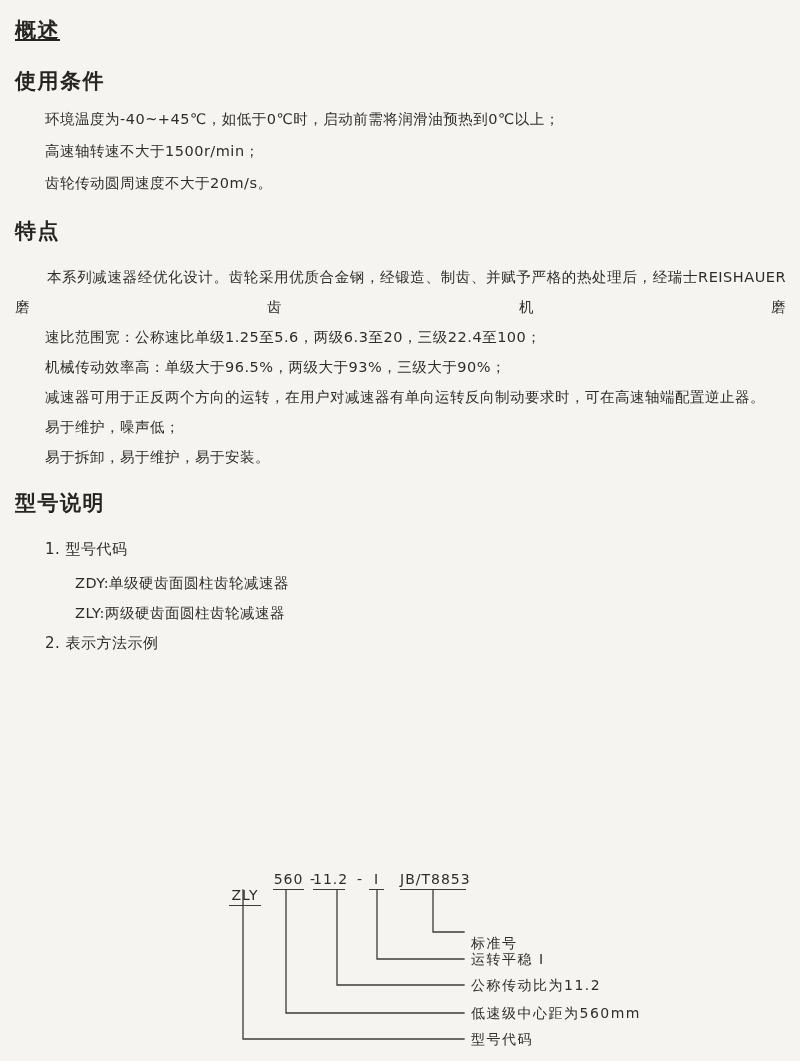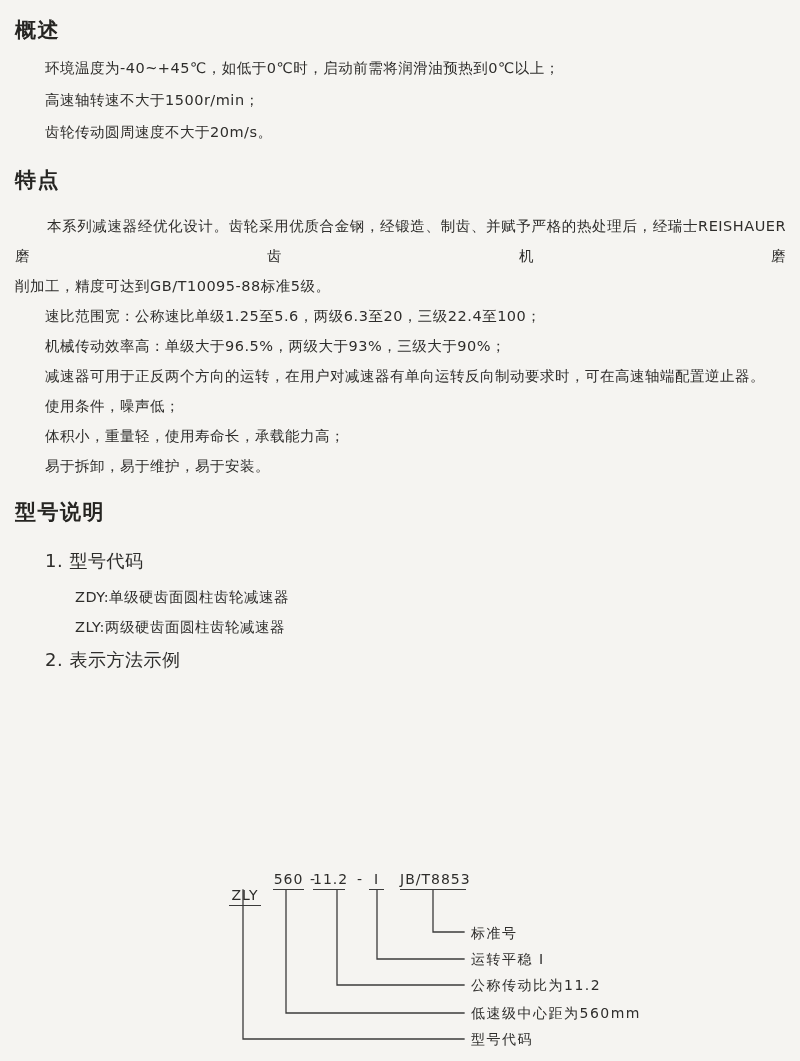--- a/index.html
+++ b/index.html
@@ -14,21 +14,21 @@
     overflow:hidden;
   }
   .content{padding:0 14px 0 15px;}
   .section-heading{
     font-size:21px;
     font-weight:700;
     letter-spacing:1.5px;
     margin:0;
     color:#262522;
   }
-  #overview-heading{padding-top:16px;}
+  #overview-heading{padding-top:16px;text-decoration:underline;}
   .para{
     margin-top:16px;
     font-size:14.5px;
     line-height:32px;
     letter-spacing:0.5px;
   }
   .para .line.indent{text-indent:2.2em;}
   .para .line.fill{text-align:justify;text-align-last:justify;}
   .features-para{line-height:30px;margin-top:17px;}
   .plain-list{
@@ -36,21 +36,21 @@
     font-size:14.5px;
     line-height:32px;
     letter-spacing:0.5px;
     padding-left:30px;
   }
   .feature-list{line-height:30px;margin-top:0;}
   #usage-heading{margin-top:23px;}
   #features-heading{margin-top:18px;}
   #model-heading{margin-top:17px;}
   .model-item{
-    font-size:18px;
+    font-size:15px;
     letter-spacing:0.5px;
     padding-left:30px;
   }
   #model-item-1{margin-top:23px;}
   #model-item-2{margin-top:6px;}
   .code-list{
     padding-left:60px;
     font-size:14.5px;
     line-height:30px;
     letter-spacing:0.5px;
@@ -85,37 +85,36 @@
   }
 </style>
 </head>
 <body>
 
 <div class="page">
   <div class="content">
 
     <h2 class="section-heading" id="overview-heading">概述</h2>
 
+    <h2 class="section-heading" id="usage-heading">使用条件</h2>
     <div class="plain-list">
       <div>环境温度为-40~+45℃，如低于0℃时，启动前需将润滑油预热到0℃以上；</div>
       <div>高速轴转速不大于1500r/min；</div>
       <div>齿轮传动圆周速度不大于20m/s。</div>
     </div>
 
     <h2 class="section-heading" id="features-heading">特点</h2>
     <div class="para features-para">
       <div class="line indent fill">本系列减速器经优化设计。齿轮采用优质合金钢，经锻造、制齿、并赋予严格的热处理后，经瑞士REISHAUER磨齿机磨</div>
-      <div class="line">削加工，精度可达到GB/T10095-88标准5级。</div>
     </div>
     <div class="plain-list feature-list">
       <div>速比范围宽：公称速比单级1.25至5.6，两级6.3至20，三级22.4至100；</div>
       <div>机械传动效率高：单级大于96.5%，两级大于93%，三级大于90%；</div>
       <div>减速器可用于正反两个方向的运转，在用户对减速器有单向运转反向制动要求时，可在高速轴端配置逆止器。</div>
-      <div>使用条件，噪声低；</div>
-      <div>体积小，重量轻，使用寿命长，承载能力高；</div>
+      <div>易于维护，噪声低；</div>
       <div>易于拆卸，易于维护，易于安装。</div>
     </div>
 
     <h2 class="section-heading" id="model-heading">型号说明</h2>
     <div class="model-item" id="model-item-1">1. 型号代码</div>
     <div class="code-list">
       <div>ZDY:单级硬齿面圆柱齿轮减速器</div>
       <div>ZLY:两级硬齿面圆柱齿轮减速器</div>
     </div>
     <div class="model-item" id="model-item-2">2. 表示方法示例</div>
@@ -133,19 +132,19 @@
     </svg>
 
     <span class="seg u" style="left:229px;width:32px;margin-top:16px;">ZLY</span>
     <span class="seg u" style="left:273px;width:31px;">560</span>
     <span class="seg" style="left:306px;width:14px;">-</span>
     <span class="seg u" style="left:313px;width:32px;">11.2</span>
     <span class="seg" style="left:354px;width:12px;">-</span>
     <span class="seg u" style="left:369px;width:15px;">I</span>
     <span class="seg u" style="left:400px;width:66px;">JB/T8853</span>
 
-    <span class="diag-label" style="top:64px;">标准号</span>
+    <span class="diag-label" style="top:74px;">标准号</span>
     <span class="diag-label" style="top:90px;">运转平稳 I</span>
     <span class="diag-label" style="top:116px;">公称传动比为11.2</span>
     <span class="diag-label" style="top:144px;">低速级中心距为560mm</span>
     <span class="diag-label" style="top:170px;">型号代码</span>
   </div>
 </div>
 
 </body></html>

